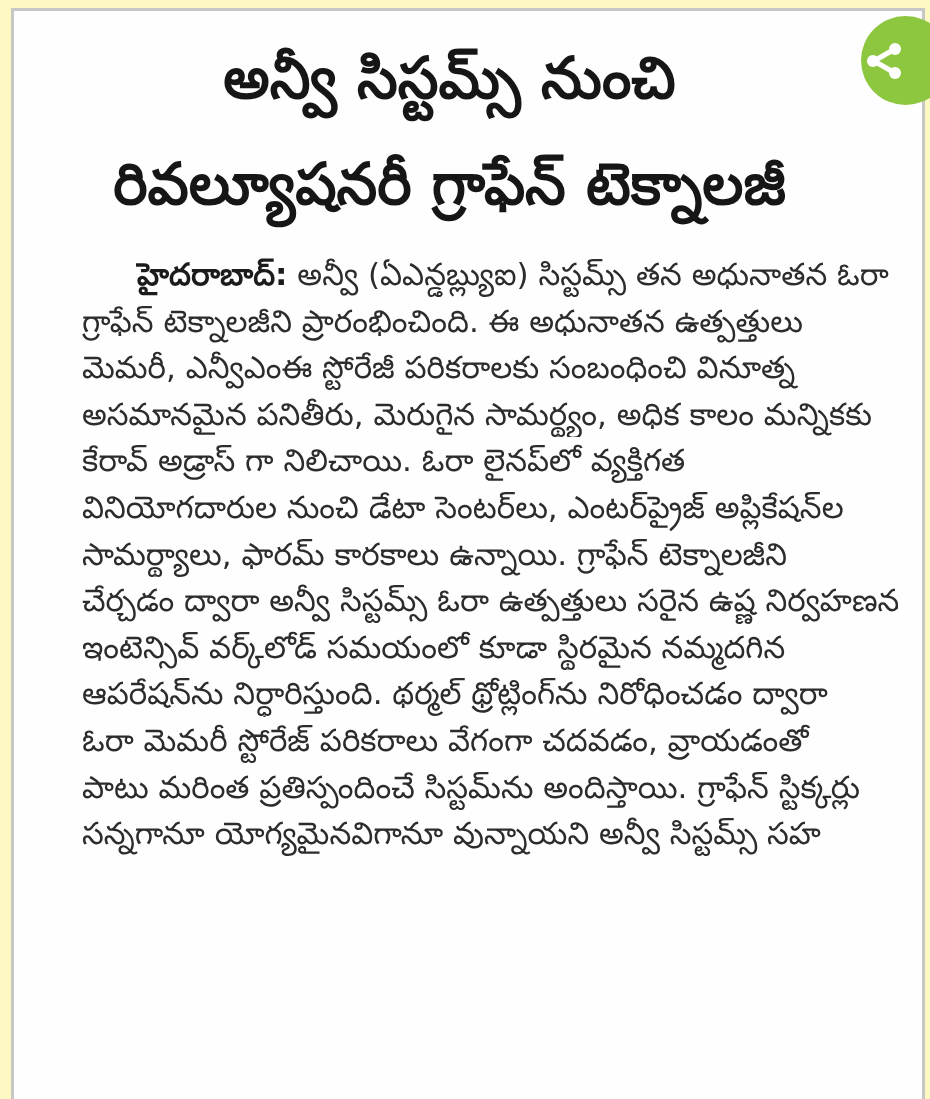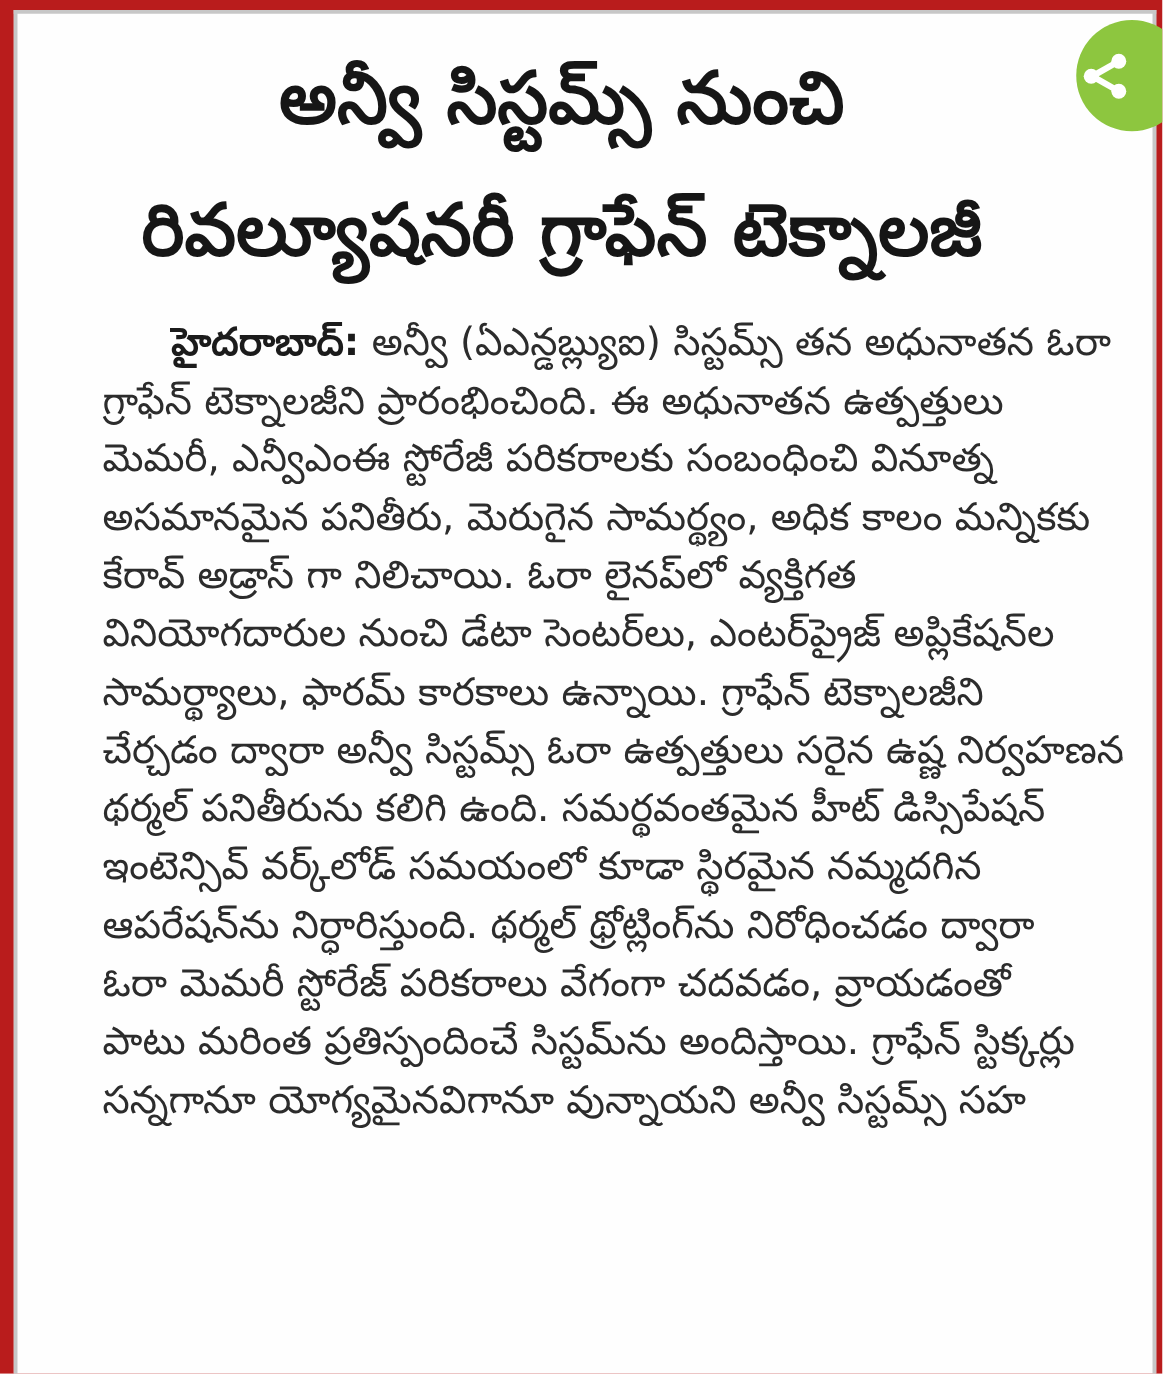--- a/index.html
+++ b/index.html
@@ -1,21 +1,21 @@
 <!DOCTYPE html>
 <html lang="te"><head>
 <meta charset="utf-8">
 <style>
   * { margin: 0; padding: 0; box-sizing: border-box; }
   html, body { background: #ffffff; }
   .page {
     position: relative;
     width: 930px;
     height: 1099px;
-    background: #b91c1c;
+    background: #fef9c3;
     overflow: hidden;
     font-family: "DejaVu Sans", "Liberation Sans", sans-serif;
   }
   .frame {
     position: absolute;
     left: 11px;
     top: 8px;
     width: 914px;
     height: 1120px; 
     border-left: 3px solid #c7c7c7;
@@ -79,21 +79,20 @@
           <span class="dateline">హైదరాబాద్:</span>
           <span>అన్వీ (ఏఎన్డబ్ల్యుఐ) సిస్టమ్స్ తన అధునాతన ఓరా</span>
         </div>
         <div class="body-line">గ్రాఫేన్ టెక్నాలజీని ప్రారంభించింది. ఈ అధునాతన ఉత్పత్తులు</div>
         <div class="body-line">మెమరీ, ఎన్వీఎంఈ స్టోరేజీ పరికరాలకు సంబంధించి వినూత్న</div>
         <div class="body-line">అసమానమైన పనితీరు, మెరుగైన సామర్థ్యం, అధిక కాలం మన్నికకు</div>
         <div class="body-line">కేరావ్ అడ్రాస్ గా నిలిచాయి. ఓరా లైనప్‌లో వ్యక్తిగత</div>
         <div class="body-line">వినియోగదారుల నుంచి డేటా సెంటర్‌లు, ఎంటర్‌ప్రైజ్ అప్లికేషన్‌ల</div>
         <div class="body-line">సామర్థ్యాలు, ఫారమ్ కారకాలు ఉన్నాయి. గ్రాఫేన్ టెక్నాలజీని</div>
         <div class="body-line">చేర్చడం ద్వారా అన్వీ సిస్టమ్స్ ఓరా ఉత్పత్తులు సరైన ఉష్ణ నిర్వహణను</div>
-        <div class="body-line">థర్మల్ పనితీరును కలిగి ఉంది. సమర్థవంతమైన హీట్ డిస్సిపేషన్</div>
         <div class="body-line">ఇంటెన్సివ్ వర్క్‌లోడ్ సమయంలో కూడా స్థిరమైన నమ్మదగిన</div>
         <div class="body-line">ఆపరేషన్‌ను నిర్ధారిస్తుంది. థర్మల్ థ్రోట్లింగ్‌ను నిరోధించడం ద్వారా</div>
         <div class="body-line">ఓరా మెమరీ స్టోరేజ్ పరికరాలు వేగంగా చదవడం, వ్రాయడంతో</div>
         <div class="body-line">పాటు మరింత ప్రతిస్పందించే సిస్టమ్‌ను అందిస్తాయి. గ్రాఫేన్ స్టిక్కర్లు</div>
         <div class="body-line">సన్నగానూ యోగ్యమైనవిగానూ వున్నాయని అన్వీ సిస్టమ్స్ సహ</div>
       </div>
 
     </div>
   </div>
 

